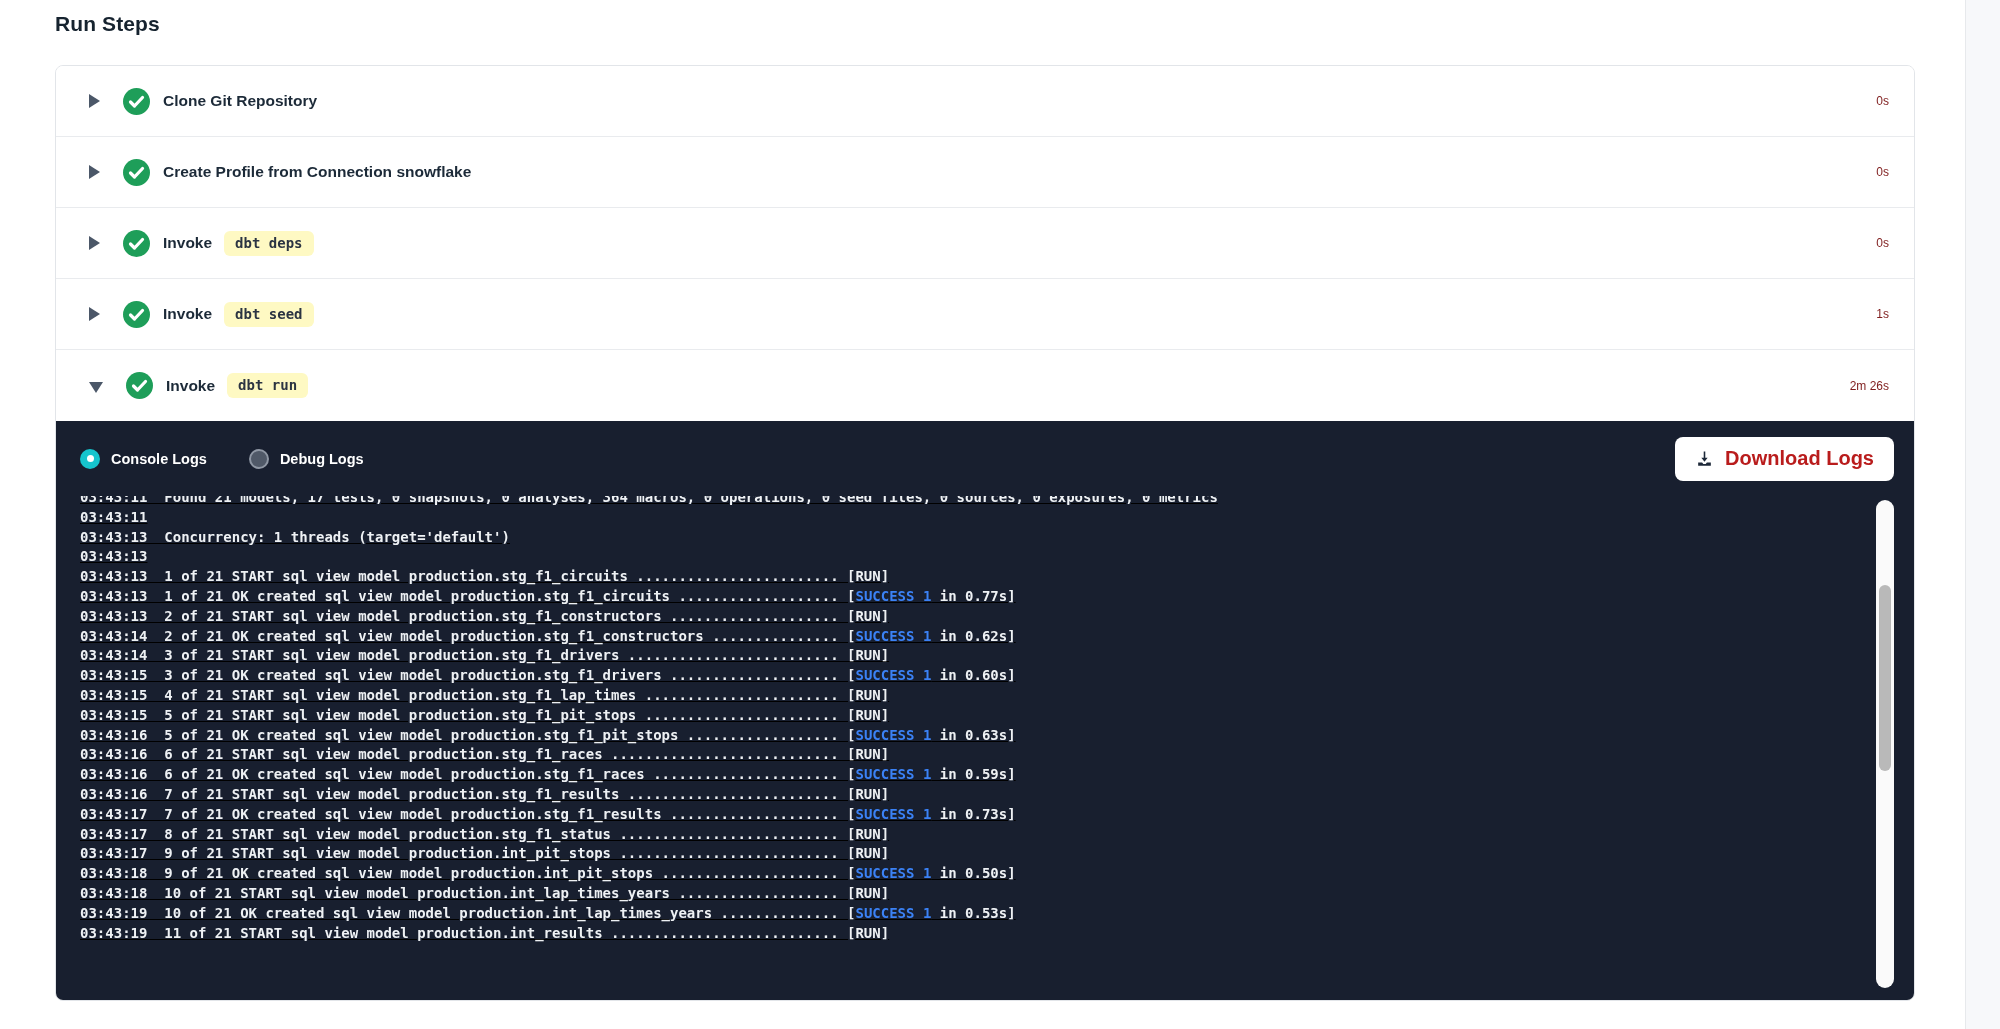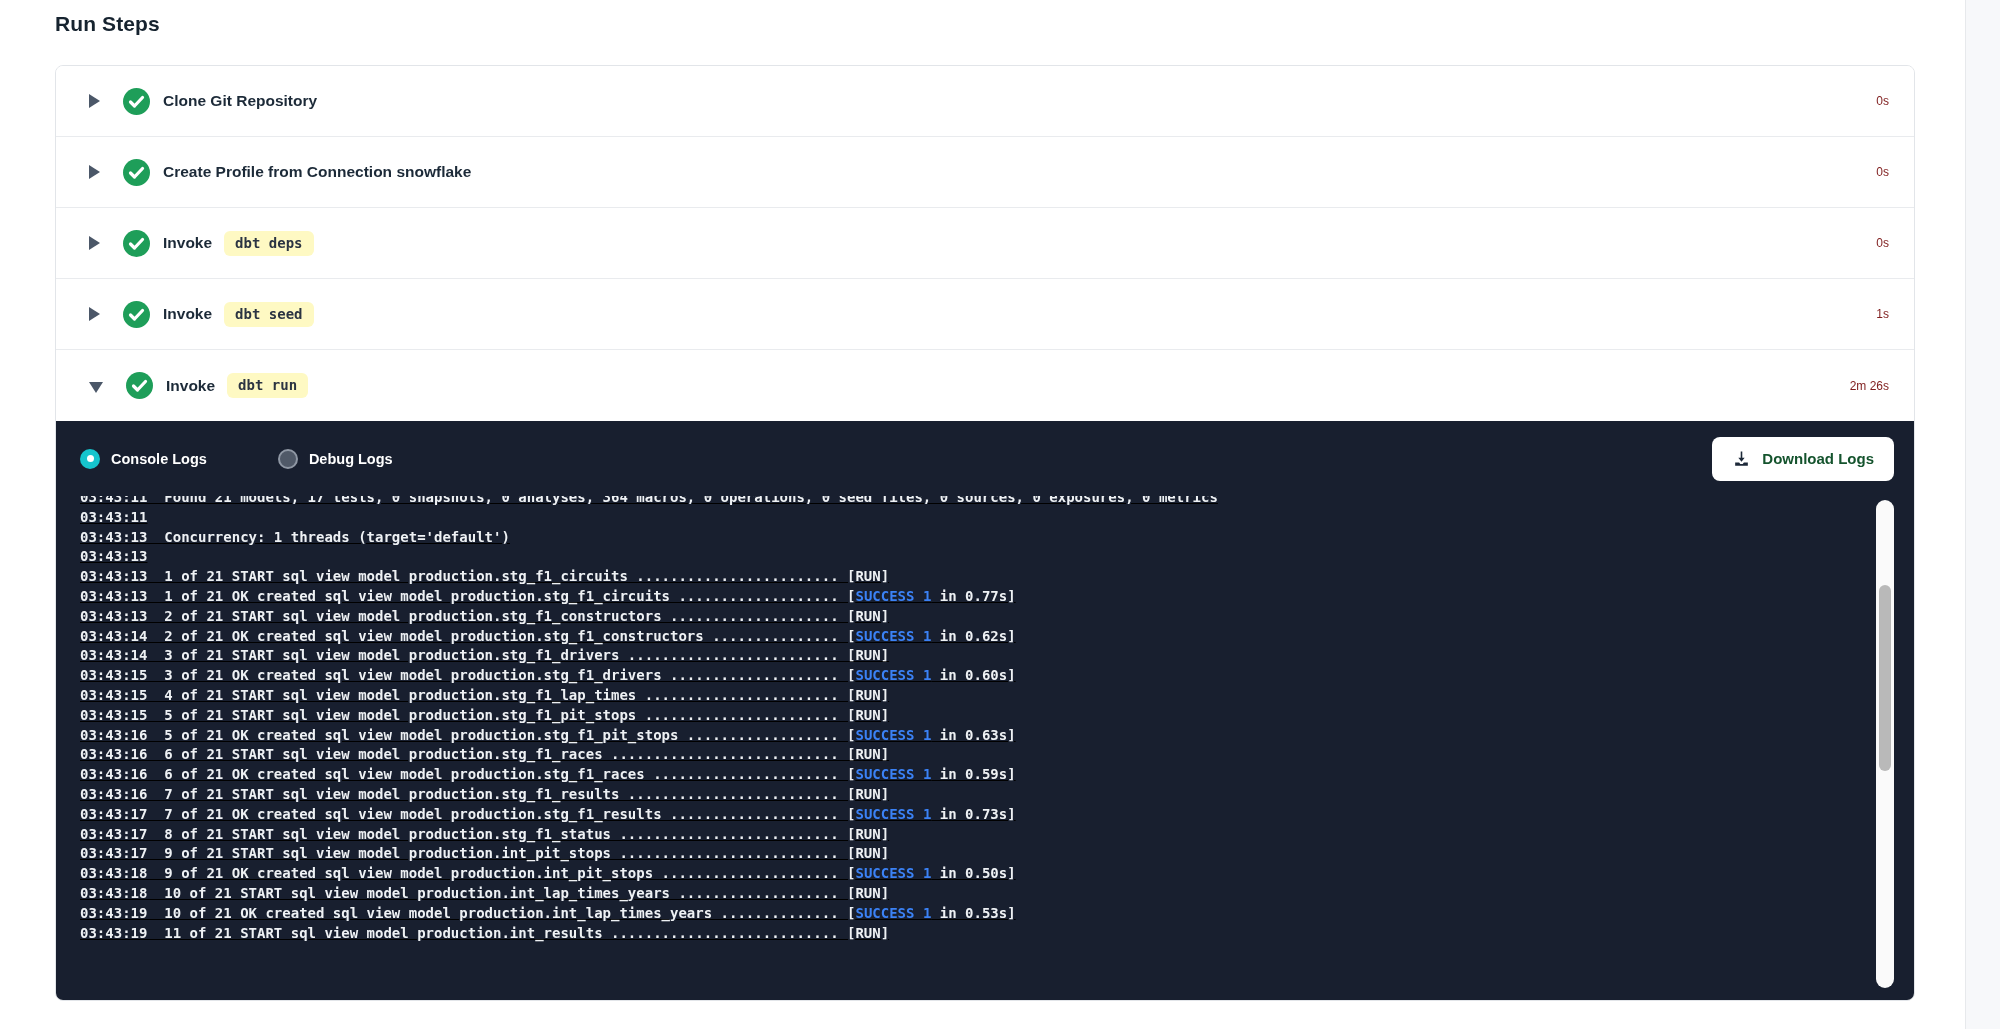--- a/index.html
+++ b/index.html
@@ -41,21 +41,21 @@
   .radio-circle { width:20px; height:20px; border-radius:50%; margin-right:11px;
                   background:#505968; border:2.5px solid #8f97a4; position:relative; }
   .radio-item.selected .radio-circle { background:#16c4cd; border:none; }
   .radio-item.selected .radio-circle::after { content:""; position:absolute; left:6.5px; top:6.5px;
                   width:7px; height:7px; border-radius:50%; background:#fff; }
   .radio-label { color:#ffffff; font-size:14.5px; font-weight:700; }
 
   .download-btn { margin-left:auto; height:44px; display:flex; align-items:center; gap:11px;
                   background:#ffffff; border:none; border-radius:8px; padding:0 20px;
                   font-family:"Liberation Sans", sans-serif;
-                  font-size:15px; font-weight:600; color:#14532d; cursor:pointer; }
+                  font-size:20px; font-weight:600; color:#b91c1c; cursor:pointer; }
   .download-btn svg { display:block; }
 
   .log-viewport { position:absolute; top:75px; left:0; right:40px; bottom:8px;
                   overflow:hidden; padding-left:24px; }
   .log-scroll { margin-top:-8px;text-decoration:underline; }
   .log-line { white-space:pre; font-family:"DejaVu Sans Mono", monospace;
               font-size:14px; line-height:19.8px; font-weight:600; color:#eef1f4; }
   .log-line .green { color:#3b82f6; }
 
   .log-scrollbar { position:absolute; right:20px; top:79px; width:18px; height:488px;
@@ -139,21 +139,21 @@
       </span>
       <span class="step-label">Invoke</span>
       <code class="badge">dbt run</code>
       <span class="duration">2m 26s</span>
     </div>
   </div>
       </div>
 
     <div class="log-panel">
       <div class="panel-header">
-        <div id="radios" style="display:flex;align-items:center;gap:29px;">
+        <div id="radios" style="display:flex;align-items:center;">
             <label class="radio-item selected">
     <span class="radio-circle"></span>
     <span class="radio-label">Console Logs</span>
   </label>
             <label class="radio-item">
     <span class="radio-circle"></span>
     <span class="radio-label">Debug Logs</span>
   </label>
           </div>
         <button class="download-btn">

